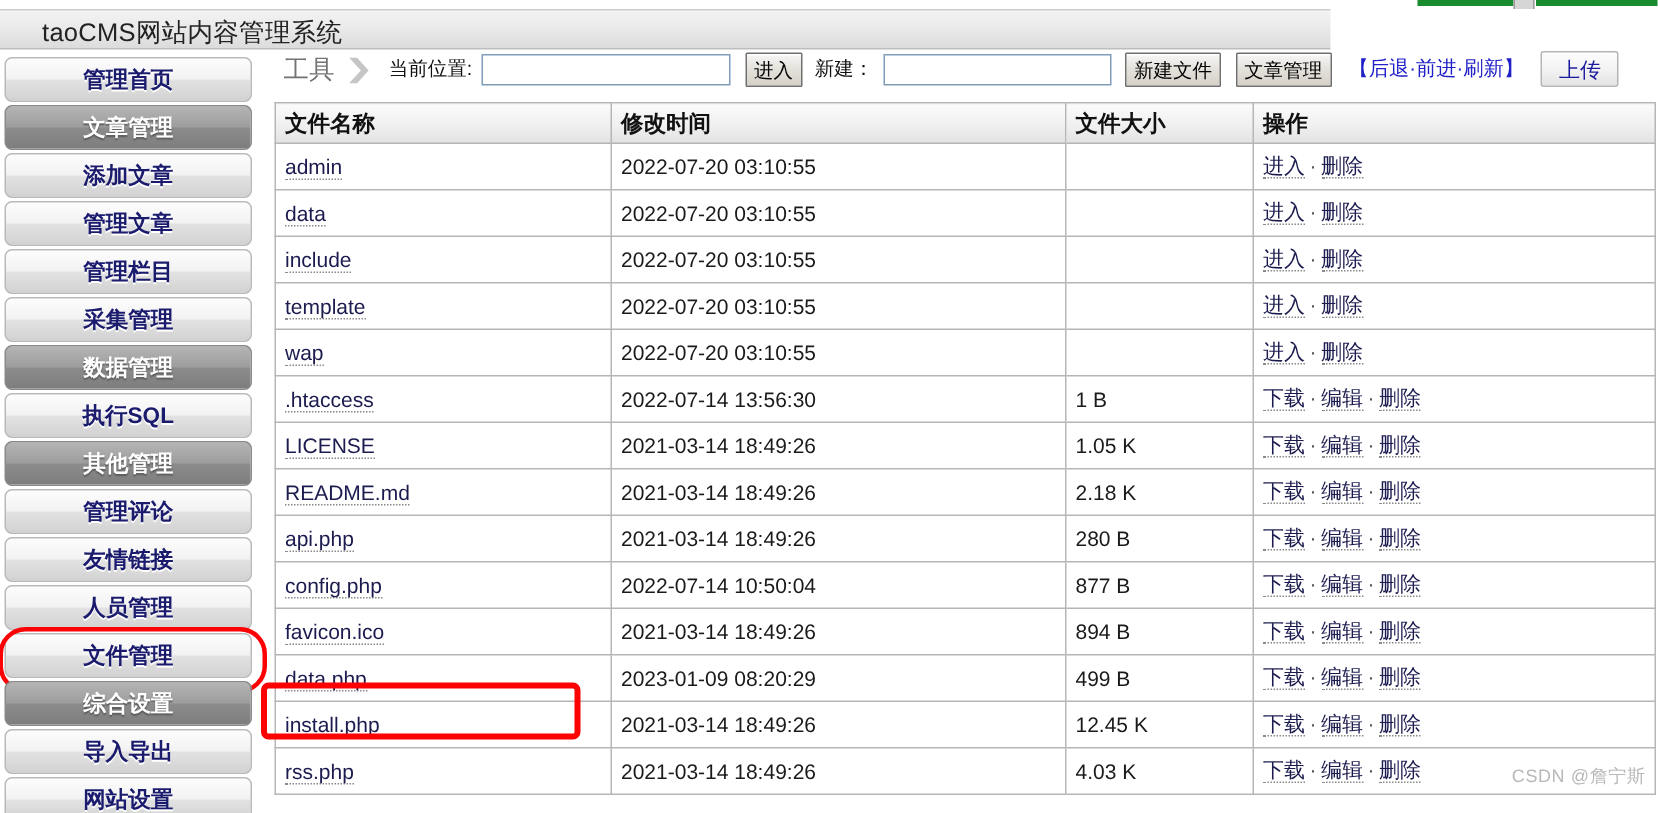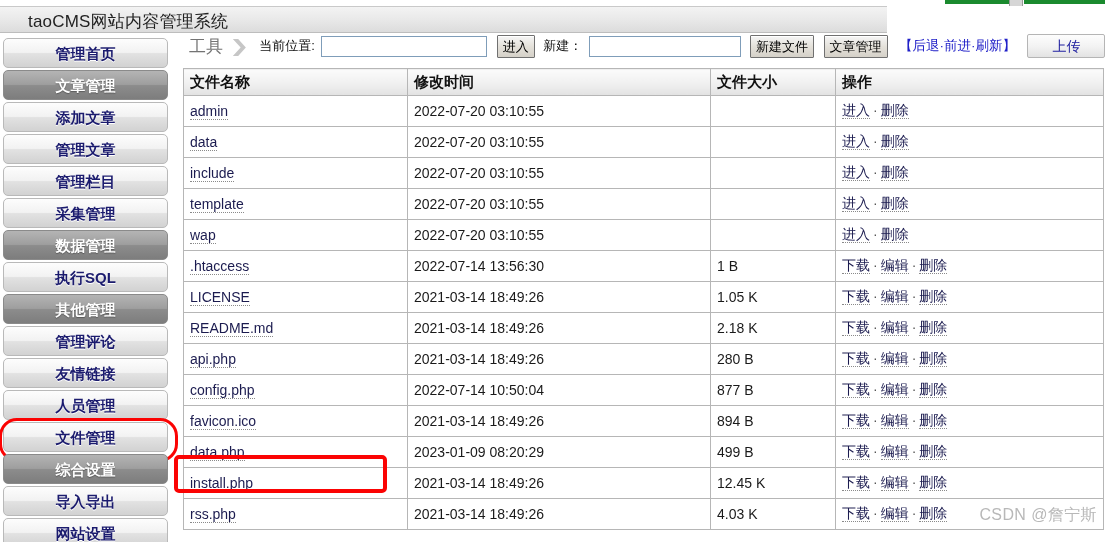--- a/index.html
+++ b/index.html
@@ -115,21 +115,21 @@
     background: linear-gradient(to bottom, #f6f6f6 0%, #e4e1da 50%, #d5d1c8 100%);
     border: 1px solid #707070; border-radius: 1px;
     box-shadow: inset 0 1px 0 #ffffff;
     cursor: default;
   }
   .tb-navlinks {
     display: inline-block; font-size: 13.5px; color: #2020c8; margin-left: 7px;
   }
   .tb-upload {
     display: inline-block; height: 24px; line-height: 22px;
-    padding: 0 24px; margin-left: 7px;
+    padding: 0 11px; margin-left: 7px;
     font-size: 14px; color: #1b1b9e;
     background: linear-gradient(to bottom, #fdfdfd 0%, #f3f3f3 50%, #e3e3e3 100%);
     border: 1px solid #b5b5b5; border-radius: 2px;
     cursor: default;
   }
 
   
   #file-table {
     position: absolute; left: 0; top: 34px;
     width: 920px;
@@ -175,21 +175,21 @@
     width: 213px; height: 38px;
     border: 4px solid #fb0303;
     border-radius: 5px;
     pointer-events: none;
     z-index: 5;
   }
 
   
   #watermark {
     position: absolute; right: 8px; bottom: 16px;
-    font-size: 16px; color: #b8b8b8;
+    font-size: 12px; color: #b8b8b8;
     letter-spacing: .4px;
     pointer-events: none;
   }
 </style>
 </head>
 <body>
 
 <div id="browser-strip">
   <div class="tab-green" style="left:945px;width:64px;"></div>
   <div class="tab-gap" style="left:1009px;"></div>

